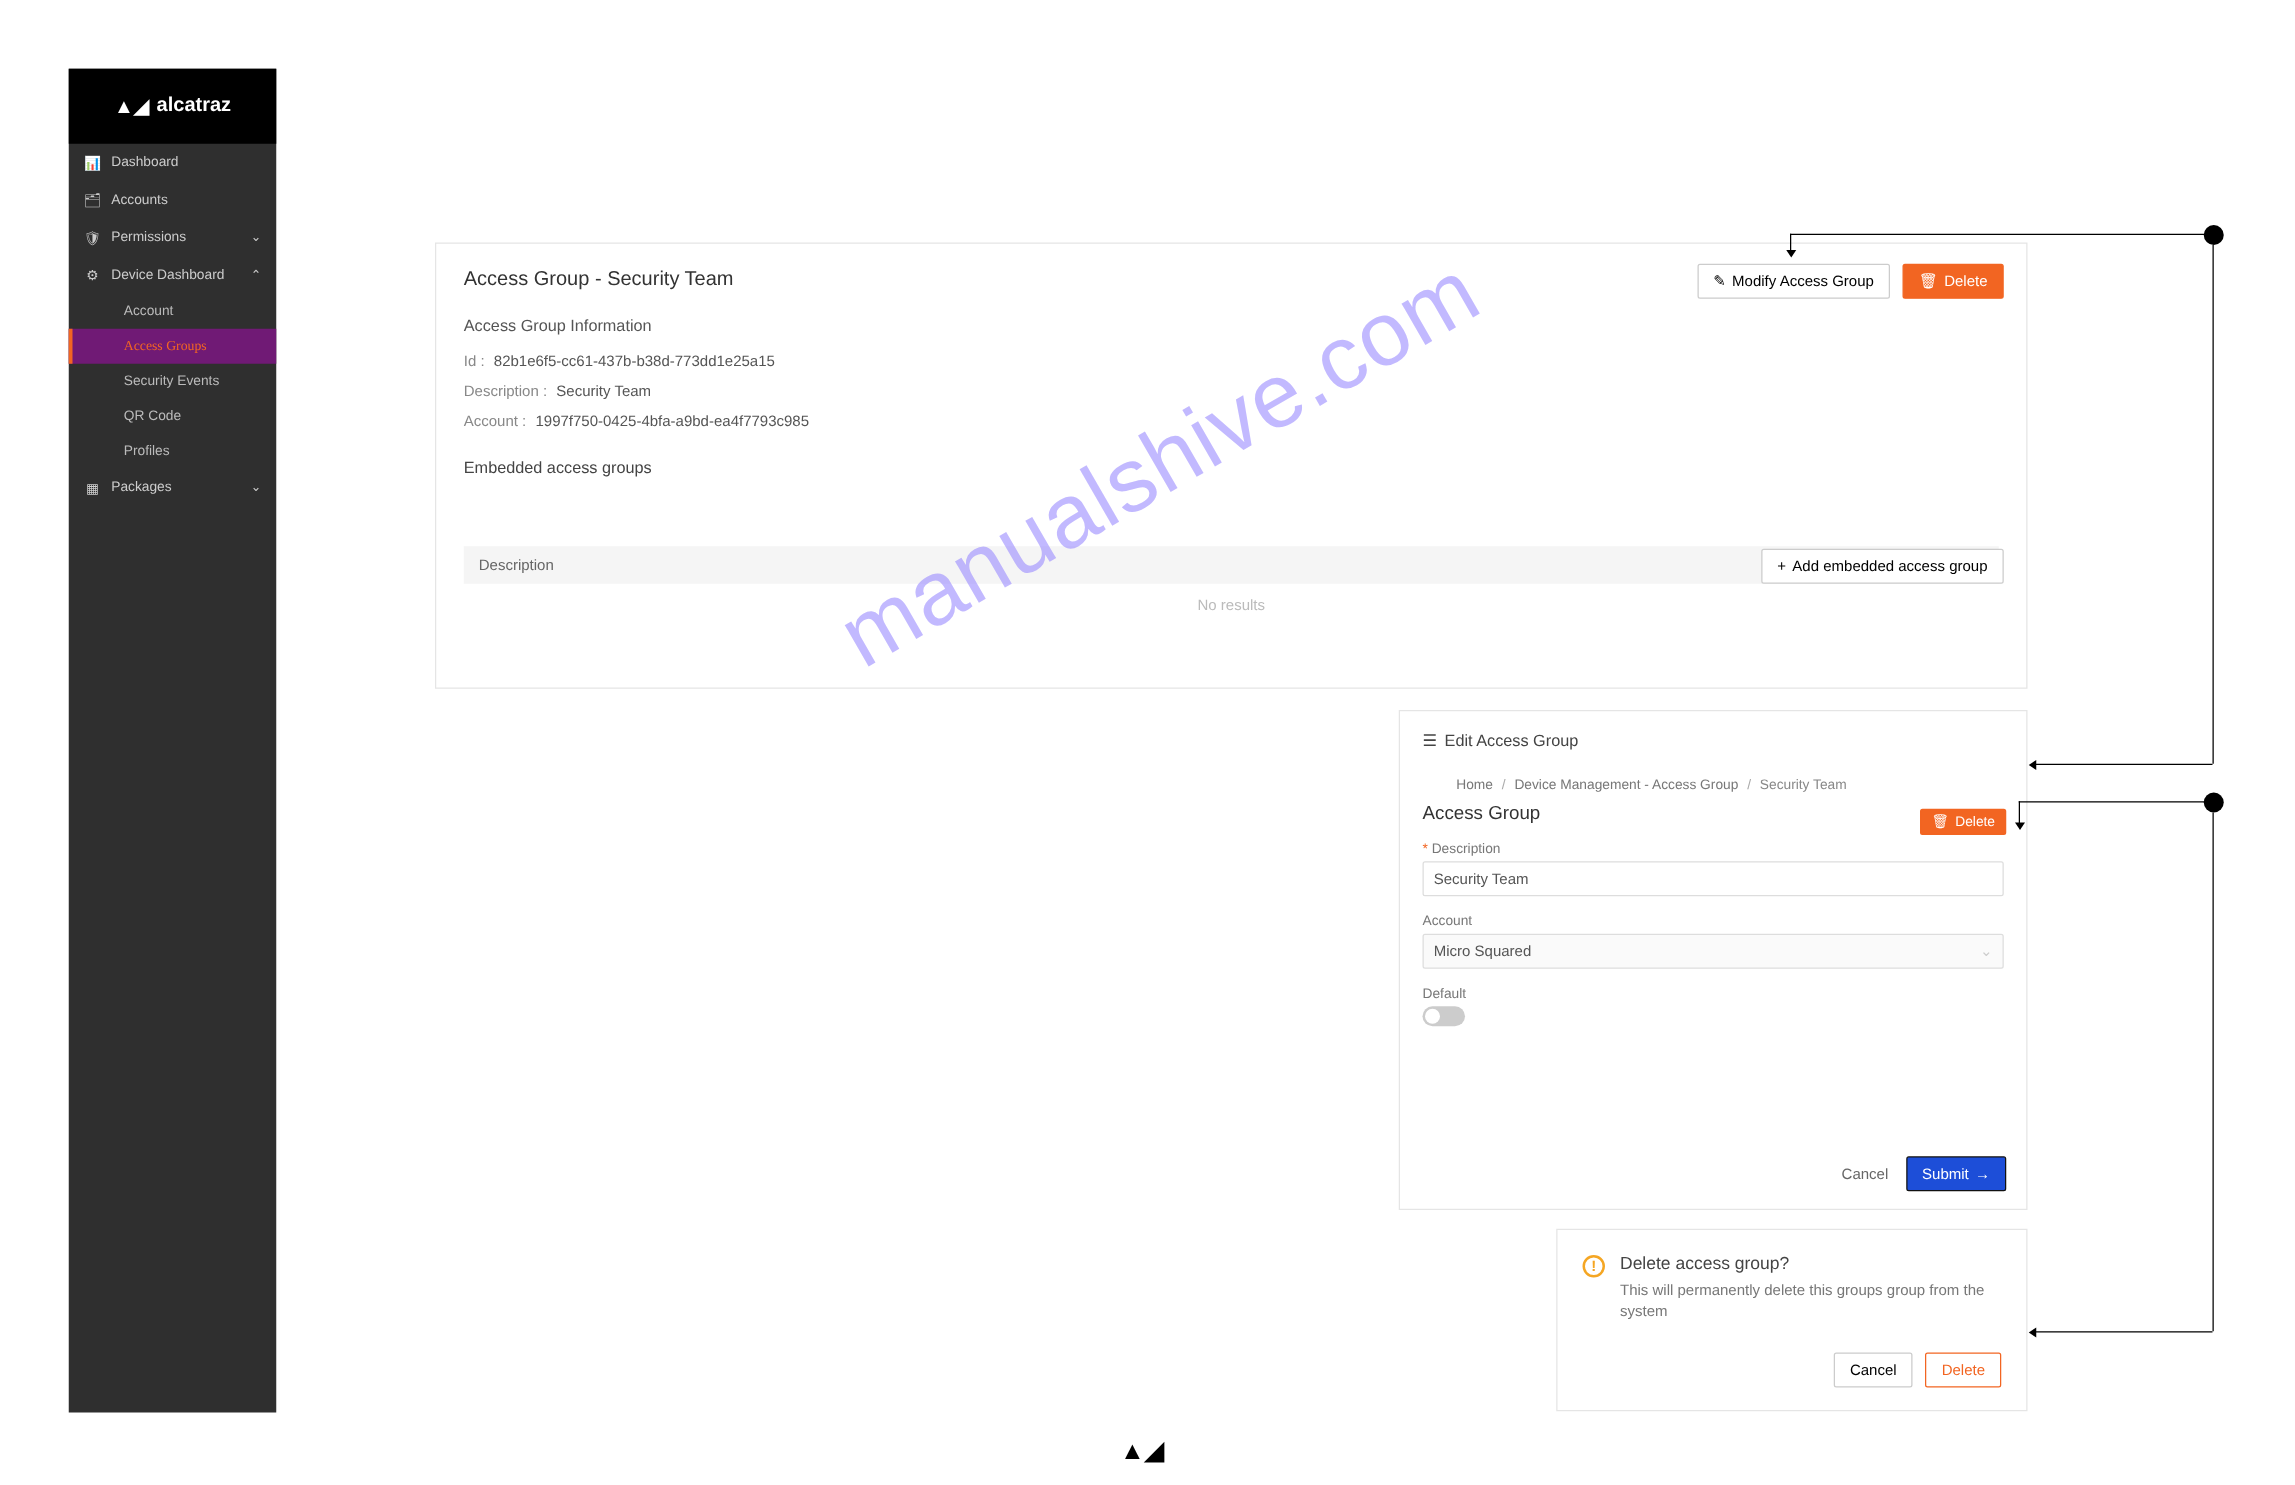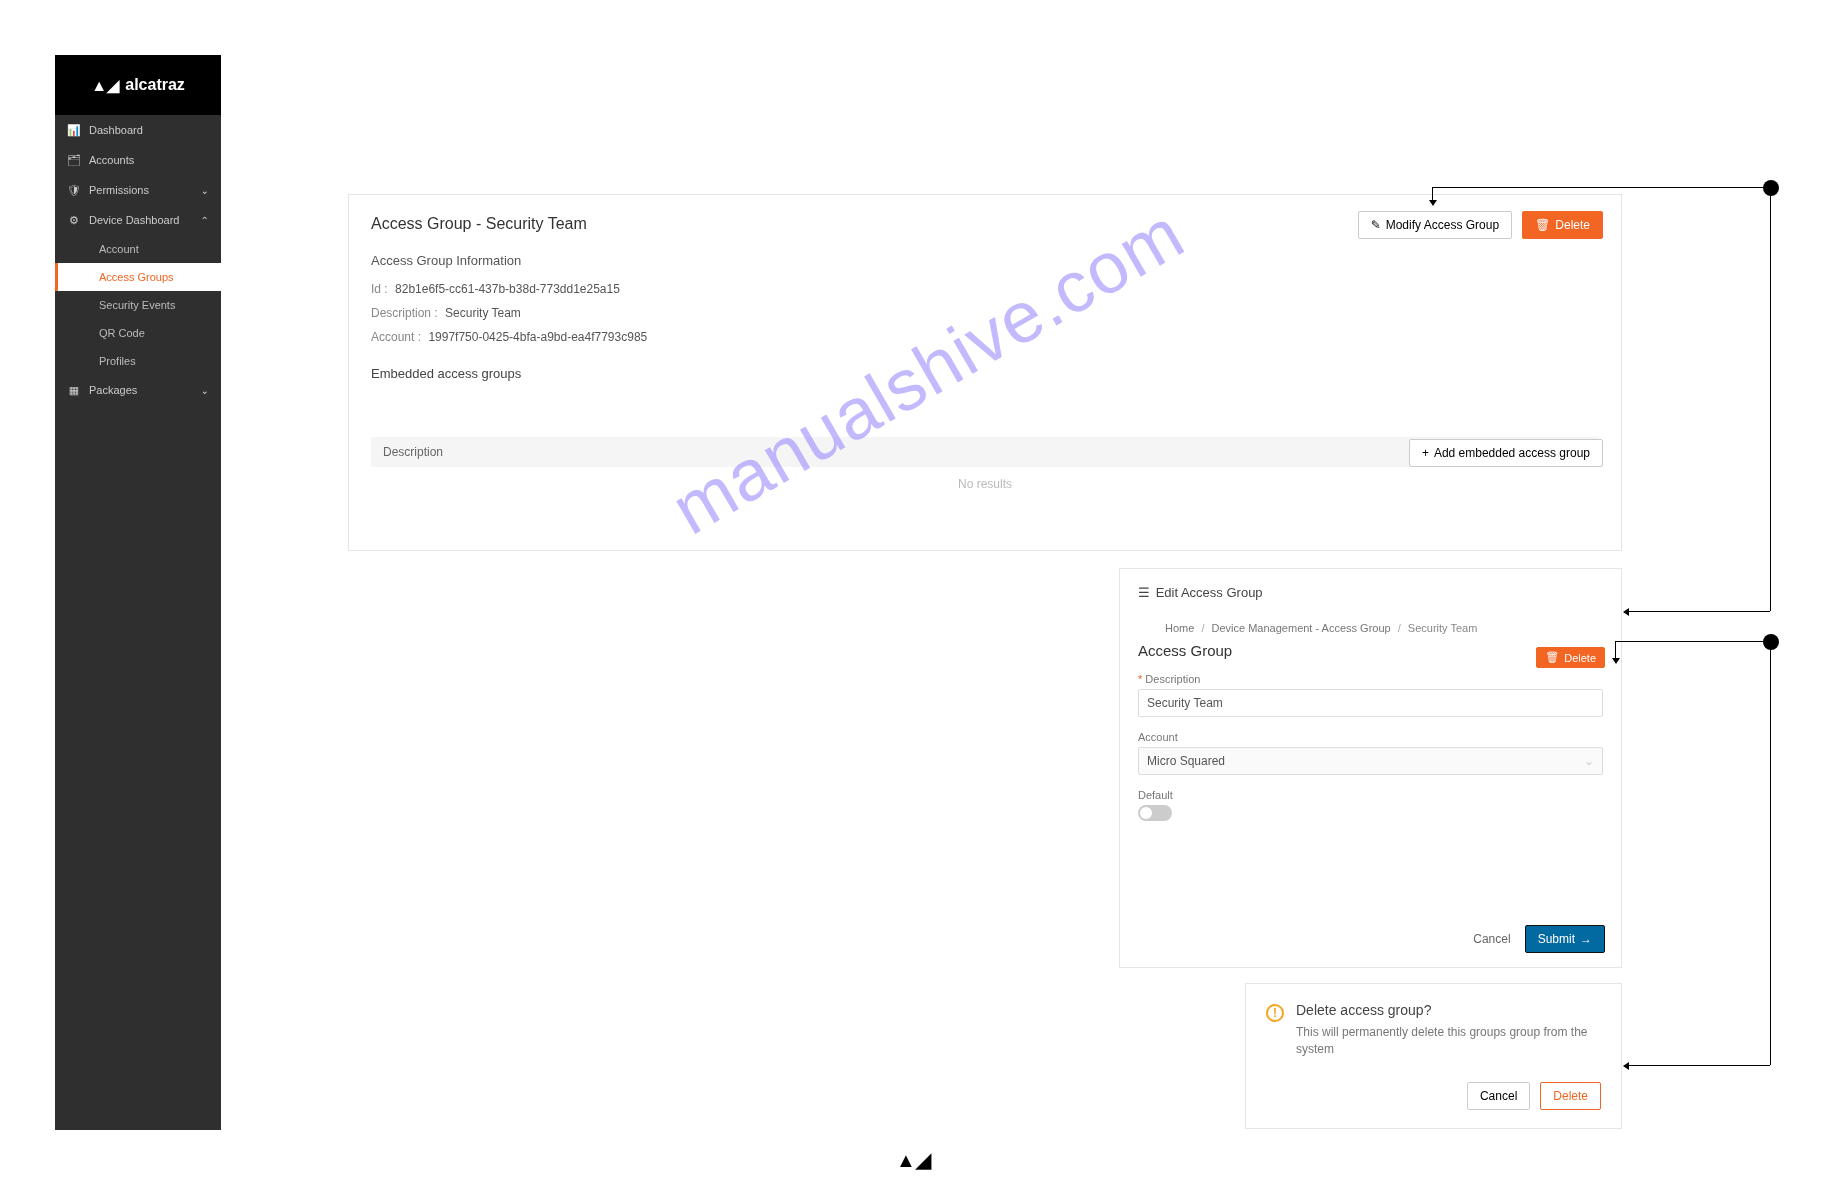--- a/index.html
+++ b/index.html
@@ -5,28 +5,28 @@
 * { box-sizing: border-box; margin: 0; padding: 0; }
 body { font-family: -apple-system, BlinkMacSystemFont, "Segoe UI", Arial, sans-serif; background: #fff; width: 1836px; height: 1188px; position: relative; overflow: hidden; }
 
 .sidebar { position: absolute; left: 55px; top: 55px; width: 166px; height: 1075px; background: #2f2f2f; color: #ccc; font-size: 12px; }
 .sidebar-logo { height: 60px; background: #000; display: flex; align-items: center; justify-content: center; color: #fff; font-weight: 600; font-size: 16px; gap: 6px; }
 .logo-mark { font-size: 16px; font-weight: bold; }
 .sidebar-item { display: flex; align-items: center; padding: 8px 12px; gap: 8px; cursor: pointer; font-size: 11px; }
 .sidebar-item .icon { width: 14px; height: 14px; display: flex; align-items: center; justify-content: center; }
 .sidebar-item .chev { margin-left: auto; font-size: 10px; }
 .sidebar-sub { padding: 8px 12px 8px 44px; font-size: 11px; cursor: pointer; color: #bbb; }
-.sidebar-sub.active { background: #ffffff; color: #f26522; border-left: 3px solid #f26522; padding-left: 41px; }
+.sidebar-sub.active { background: #701a75; color: #f26522; border-left: 3px solid #f26522; padding-left: 41px; font-family: Liberation Serif, serif; }
 
 .panel-main { position: absolute; left: 348px; top: 194px; width: 1274px; height: 357px; background: #fff; border: 1px solid #e5e5e5; padding: 20px 22px; }
 .panel-main h2 { font-size: 16px; font-weight: 500; color: #333; margin-bottom: 20px; }
 .panel-main .top-btns { position: absolute; right: 18px; top: 16px; display: flex; gap: 10px; }
 .btn { border: 1px solid #ccc; background: #fff; padding: 6px 12px; font-size: 12px; cursor: pointer; display: inline-flex; align-items: center; gap: 5px; border-radius: 2px; }
 .btn-danger { background: #f26522; color: #fff; border-color: #f26522; }
-.btn-dark { background: #0369a1; color: #fff; border-color: #111; }
+.btn-dark { background: #1d4ed8; color: #fff; border-color: #111; }
 .btn-outline-danger { background: #fff; color: #f26522; border-color: #f26522; }
 .btn-sm { padding: 3px 8px; font-size: 11px; }
 
 .section-title { font-size: 13px; color: #555; margin-bottom: 14px; }
 .kv { font-size: 12px; color: #888; margin-bottom: 10px; }
 .kv .v { color: #555; margin-left: 4px; }
 .embedded-title { margin-top: 22px; font-size: 13px; color: #444; }
 .add-embed { position: absolute; right: 18px; top: 244px; }
 .table-head { margin-top: 56px; background: #f5f5f5; padding: 8px 12px; display: flex; font-size: 12px; color: #666; }
 .table-head .col-desc { flex: 1; }

